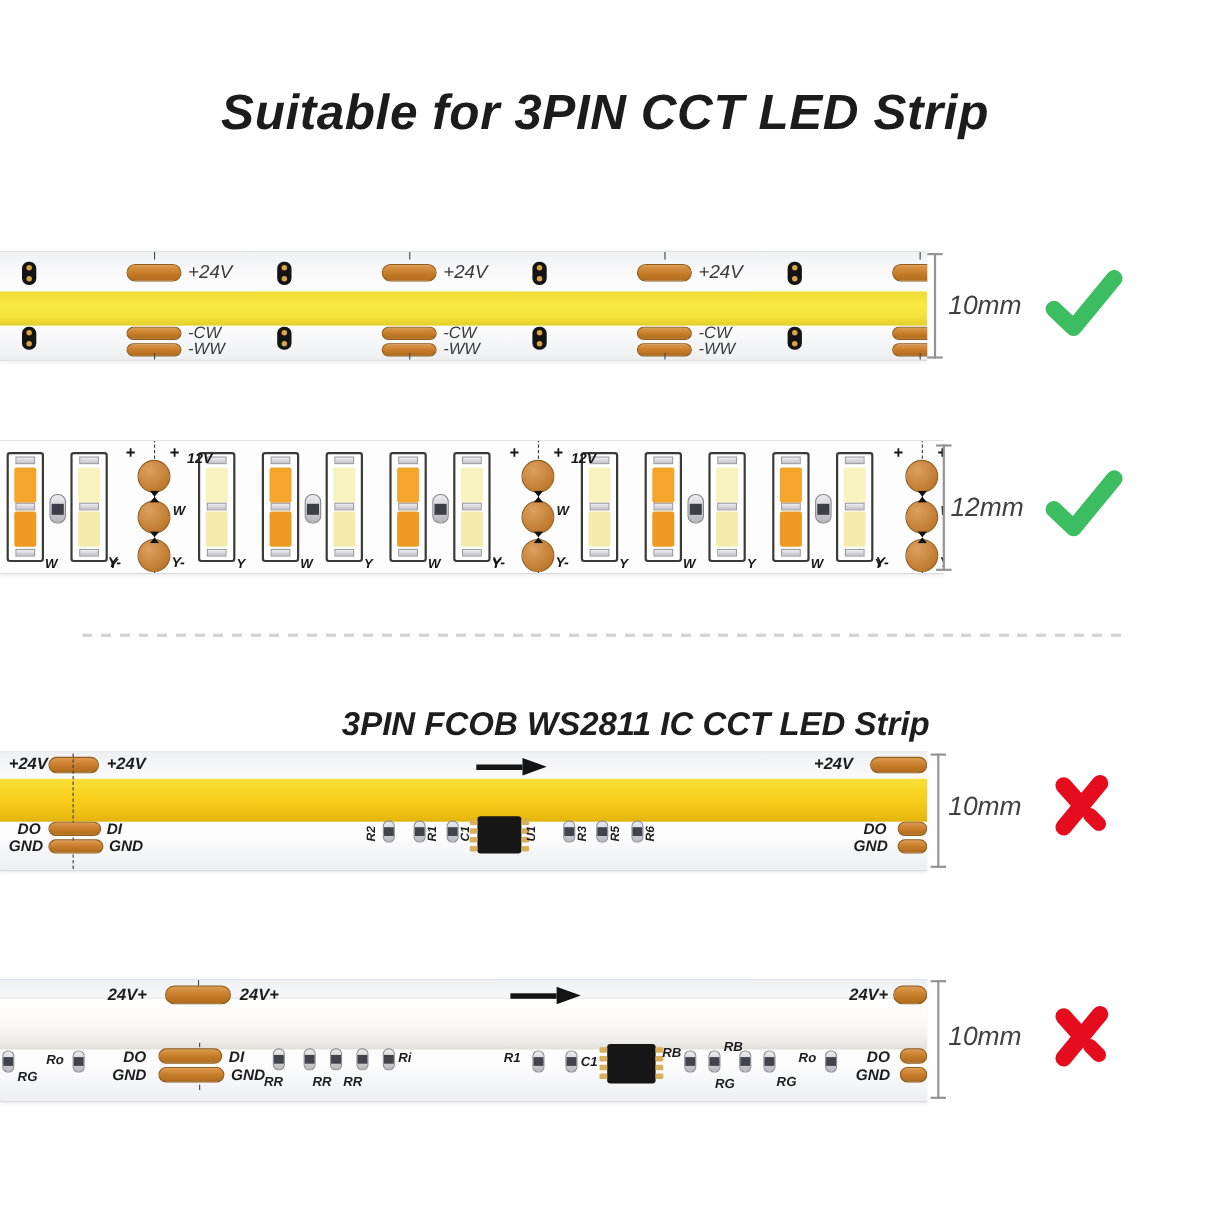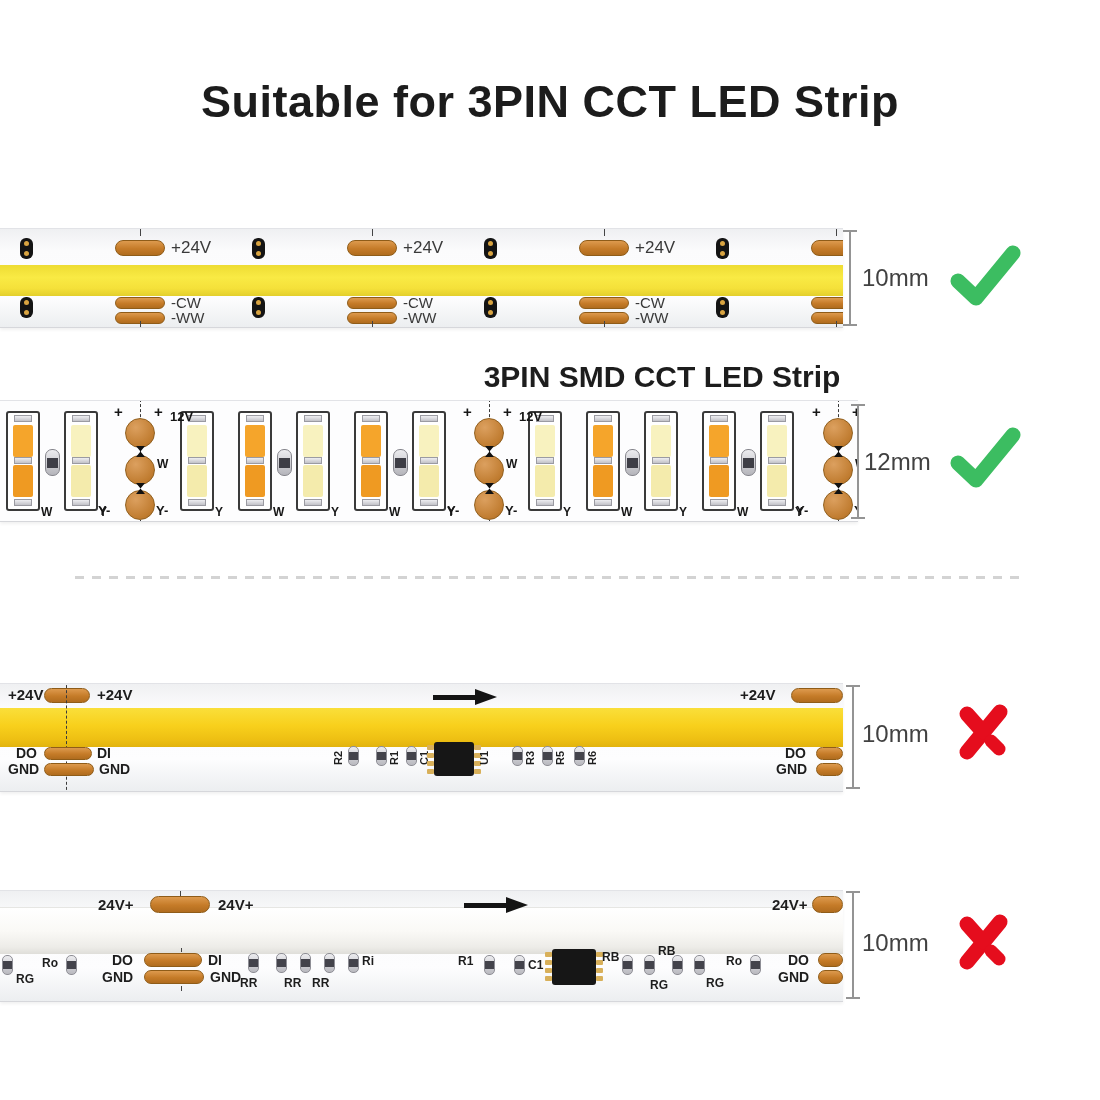--- a/index.html
+++ b/index.html
@@ -1,17 +1,17 @@
 <!DOCTYPE html>
 <html><head>
 <meta charset="utf-8">
 <style>
   html,body{margin:0;padding:0;background:#fff;}
   #canvas{position:relative;width:1100px;height:1100px;background:#ffffff;overflow:hidden;
-          font-family:"Liberation Sans",sans-serif;}
+          font-family:"Liberation Sans",sans-serif;font-style:italic;}
   .title{position:absolute;transform:translateX(-50%);font-size:45px;font-weight:700;color:#1c1c1c;
          letter-spacing:.5px;white-space:nowrap;}
   .heading{position:absolute;transform:translateX(-50%);font-size:30px;font-weight:700;color:#1d1d1d;
            white-space:nowrap;}
   .strip{position:absolute;left:0;overflow:hidden;
          background:linear-gradient(180deg,#eff0f2,#fbfbfc 22%,#fdfdfe 70%,#eceef0);
          border-top:1px solid #e2e3e7;border-bottom:1px solid #d6d7db;box-shadow:0 2px 3px rgba(0,0,0,.06);}
   .band{position:absolute;left:0;right:0;}
   .pill{position:absolute;background:linear-gradient(180deg,#dd9a4e,#c57b28 55%,#b06c1e);
         border:1px solid #8f5c18;border-radius:9px;box-sizing:border-box;}
@@ -129,21 +129,20 @@
   <div class="bracket" style="left:843px;top:230px;height:96px;">
     <div class="bline"></div>
     <div class="bcap" style="top:0;"></div>
     <div class="bcap" style="bottom:0;"></div>
   </div>
   <div class="size-label" style="left:862px;top:264px;">10mm</div>
   <svg class="verdict" style="left:948px;top:241px;" width="76" height="72" viewBox="0 0 76 72">
     <path d="M10 40 L28 57 L65 12" stroke="#3cbd61" stroke-width="15" fill="none" stroke-linecap="round" stroke-linejoin="round"></path>
   </svg>
 
-  <div class="heading" style="left:662px;top:360px;">3PIN SMD CCT LED Strip</div>
   <div class="strip" id="strip2" style="top:400px;width:858px;height:120px;background:#fdfdfe;">
       <div class="smd-module" style="left: 6px;">
         <div class="smd-tab" style="top: 2px;"></div>
         <div class="smd-cell" style="top: 12px; background: rgb(245, 165, 43);"></div>
         <div class="smd-tab" style="top: 44px;"></div>
         <div class="smd-cell" style="top: 52px; background: rgb(239, 154, 34);"></div>
         <div class="smd-tab" style="top: 86px;"></div>
       </div>
       <div class="smd-letter" style="left: 41px; top: 104px;">W</div>
       <div class="smd-module" style="left: 64px;">
@@ -280,20 +279,21 @@
     <div class="bcap" style="top:0;"></div>
     <div class="bcap" style="bottom:0;"></div>
   </div>
   <div class="size-label" style="left:864px;top:448px;">12mm</div>
   <svg class="verdict" style="left:948px;top:423px;" width="76" height="72" viewBox="0 0 76 72">
     <path d="M10 40 L28 57 L65 12" stroke="#3cbd61" stroke-width="15" fill="none" stroke-linecap="round" stroke-linejoin="round"></path>
   </svg>
 
   <div class="divider" style="left:75px;top:576px;width:947px;"></div>
 
+  <div class="heading" style="left:578px;top:642px;">3PIN FCOB WS2811 IC CCT LED Strip</div>
   <div class="strip" id="strip3" style="top:683px;width:843px;height:107px;">
     <div class="band" style="top:24px;height:39px;background:linear-gradient(180deg,#fadf3a,#f8d01c 45%,#eec013 80%,#e2b30d);"></div>
   <div class="clabel" style="left: 8px; top: 3px; font-size: 15px;">+24V</div>
       <div class="pill" style="left: 44px; top: 4px; width: 46px; height: 15px;"></div>
       <div class="clabel" style="left: 97px; top: 3px; font-size: 15px;">+24V</div>
       <div class="dash" style="left: 66px; top: -4px; height: 115px;"></div>
       <div class="arrow-bar" style="left: 433px; top: 11px; width: 42px;"></div>
       <div class="arrow-head" style="left: 475px; top: 5px;"></div>
       <div class="clabel" style="left: 740px; top: 3px; font-size: 15px;">+24V</div>
       <div class="pill" style="left: 791px; top: 4px; width: 52px; height: 15px;"></div>

